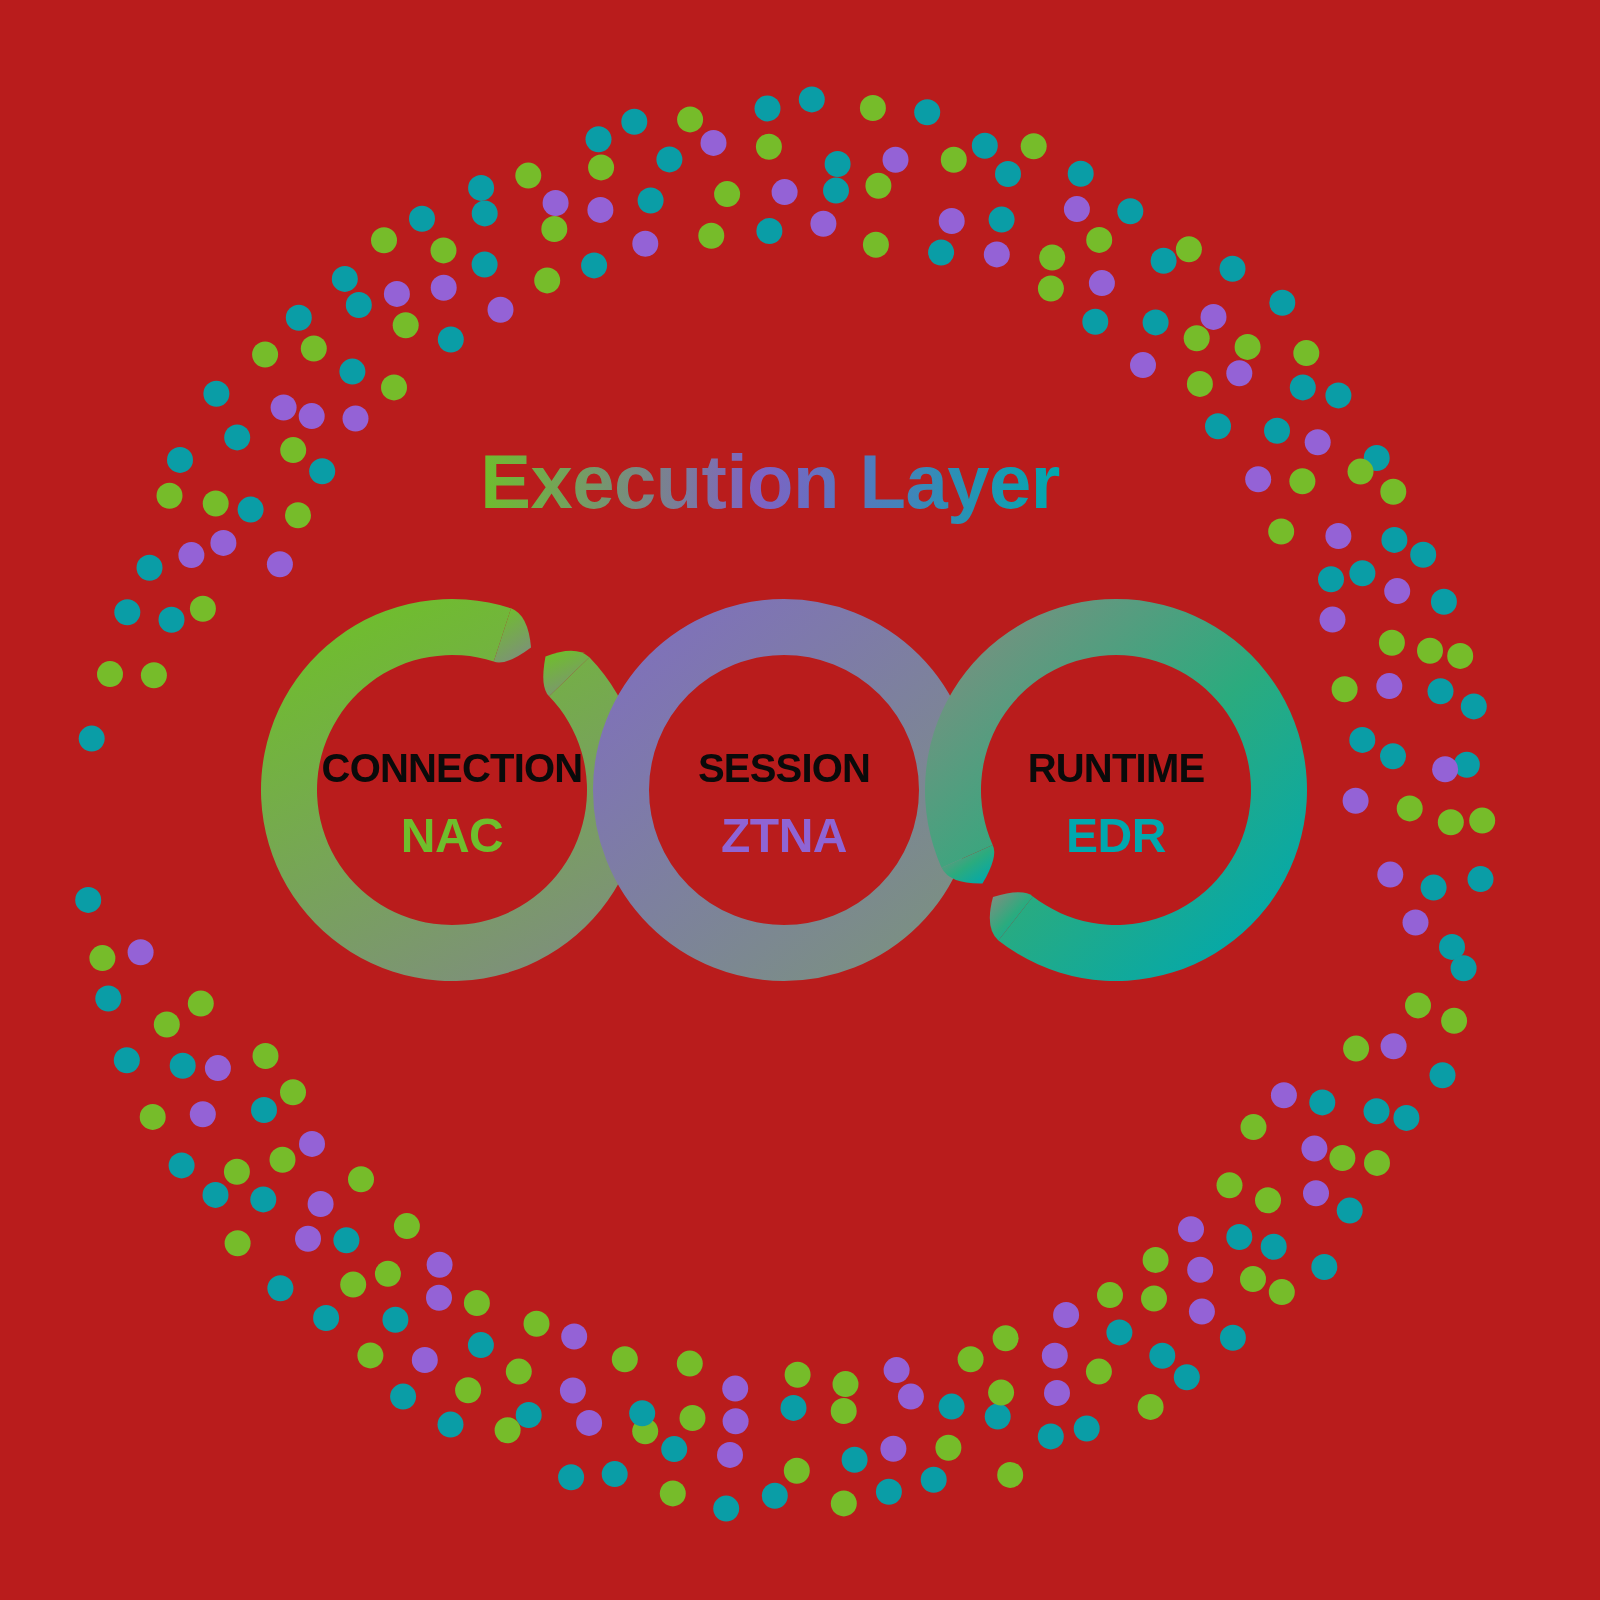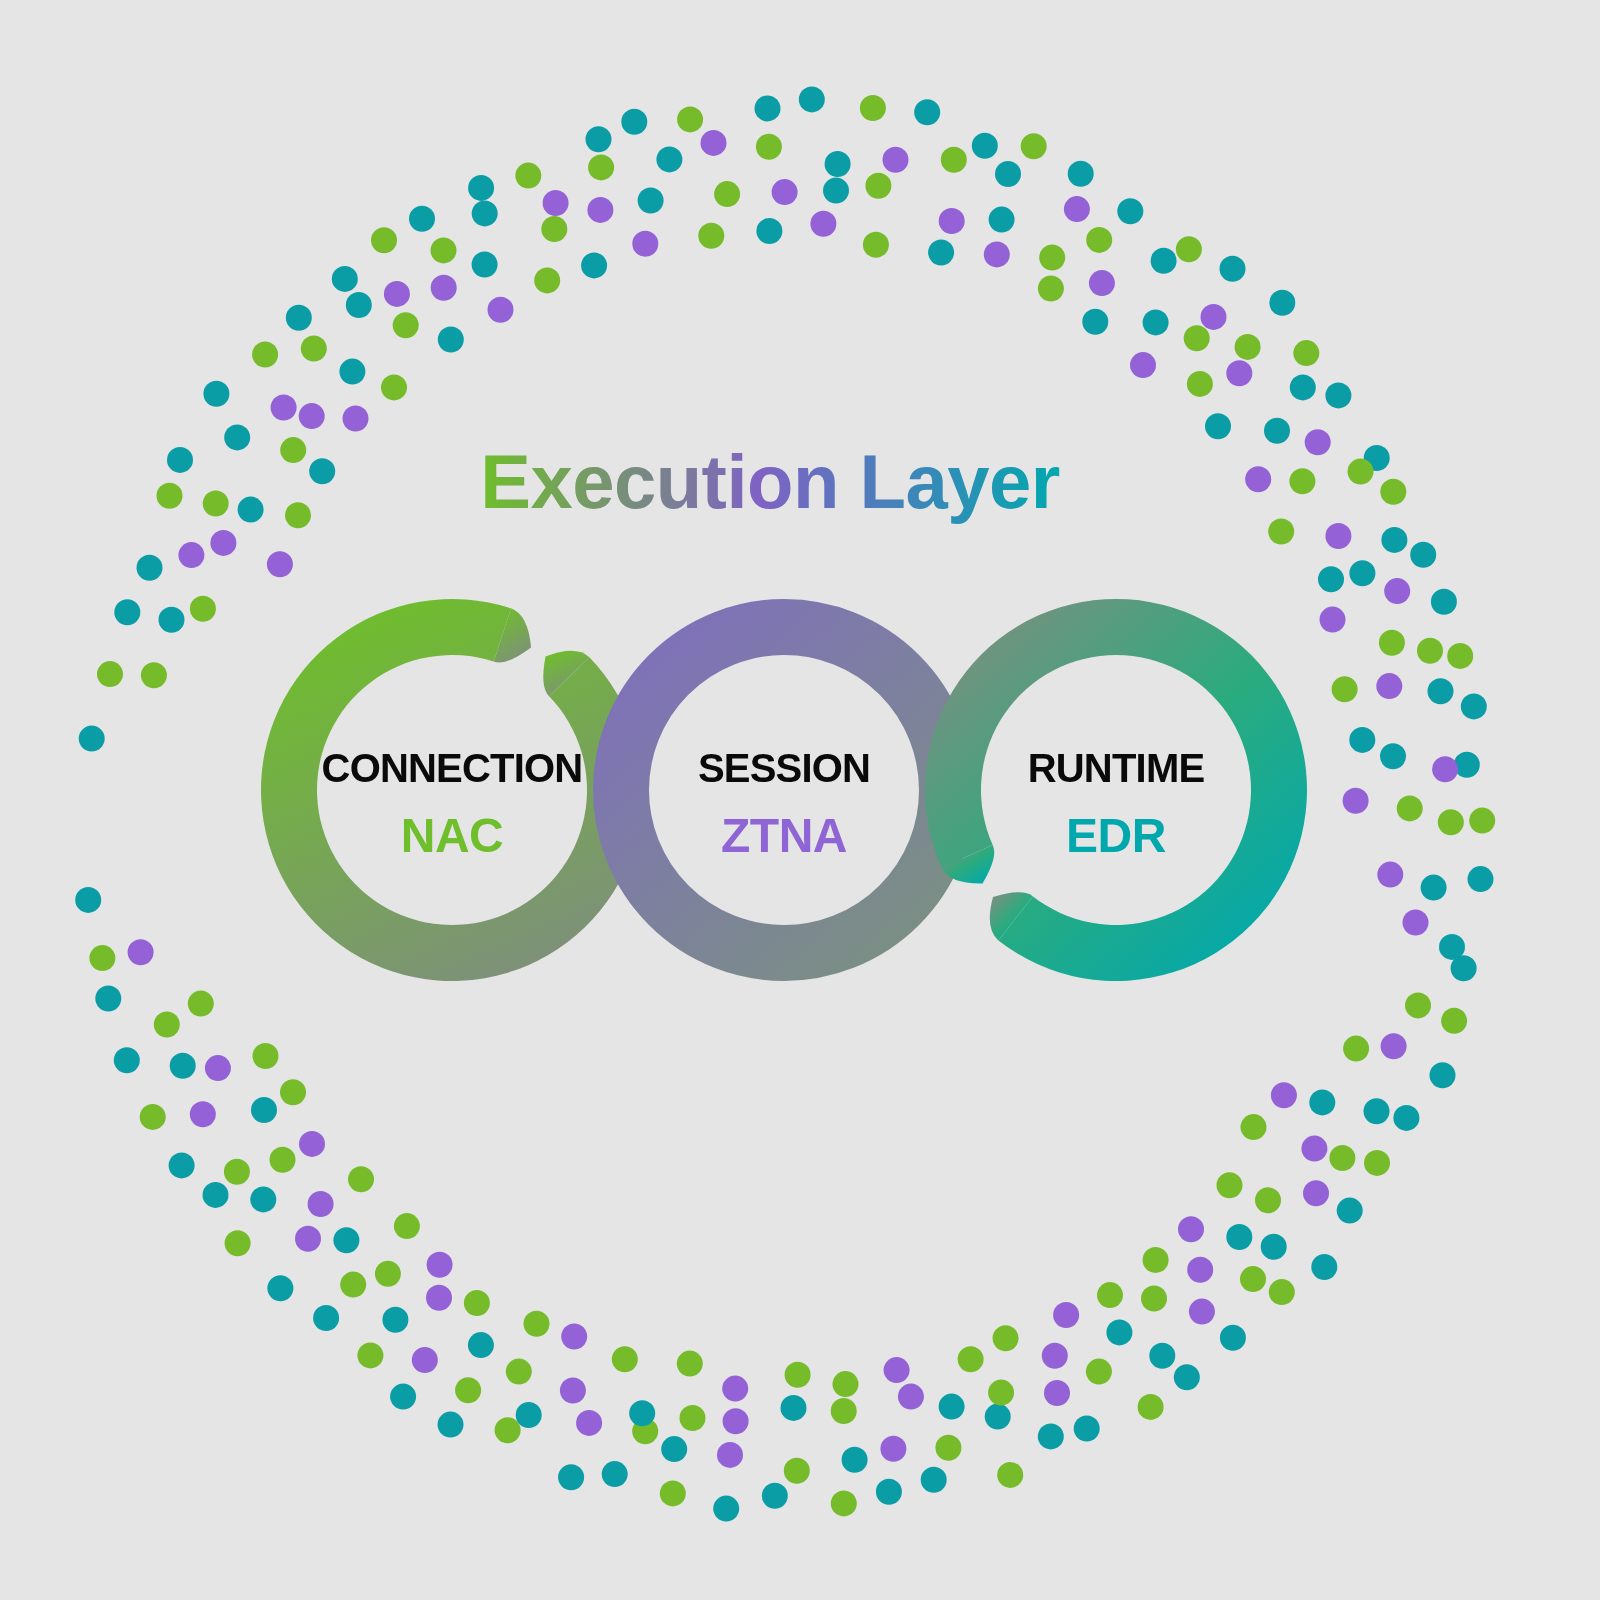--- a/index.html
+++ b/index.html
@@ -7,21 +7,21 @@
     padding: 0;
     background: #ffffff;
   }
   body {
     font-family: "Liberation Sans", sans-serif;
   }
   #stage {
     position: relative;
     width: 1600px;
     height: 1600px;
-    background: #e5e5e5;
+    background: #b91c1c;
     overflow: hidden;
   }
   #art {
     position: absolute;
     left: 0;
     top: 0;
     width: 1600px;
     height: 1600px;
   }
   .ttl {

